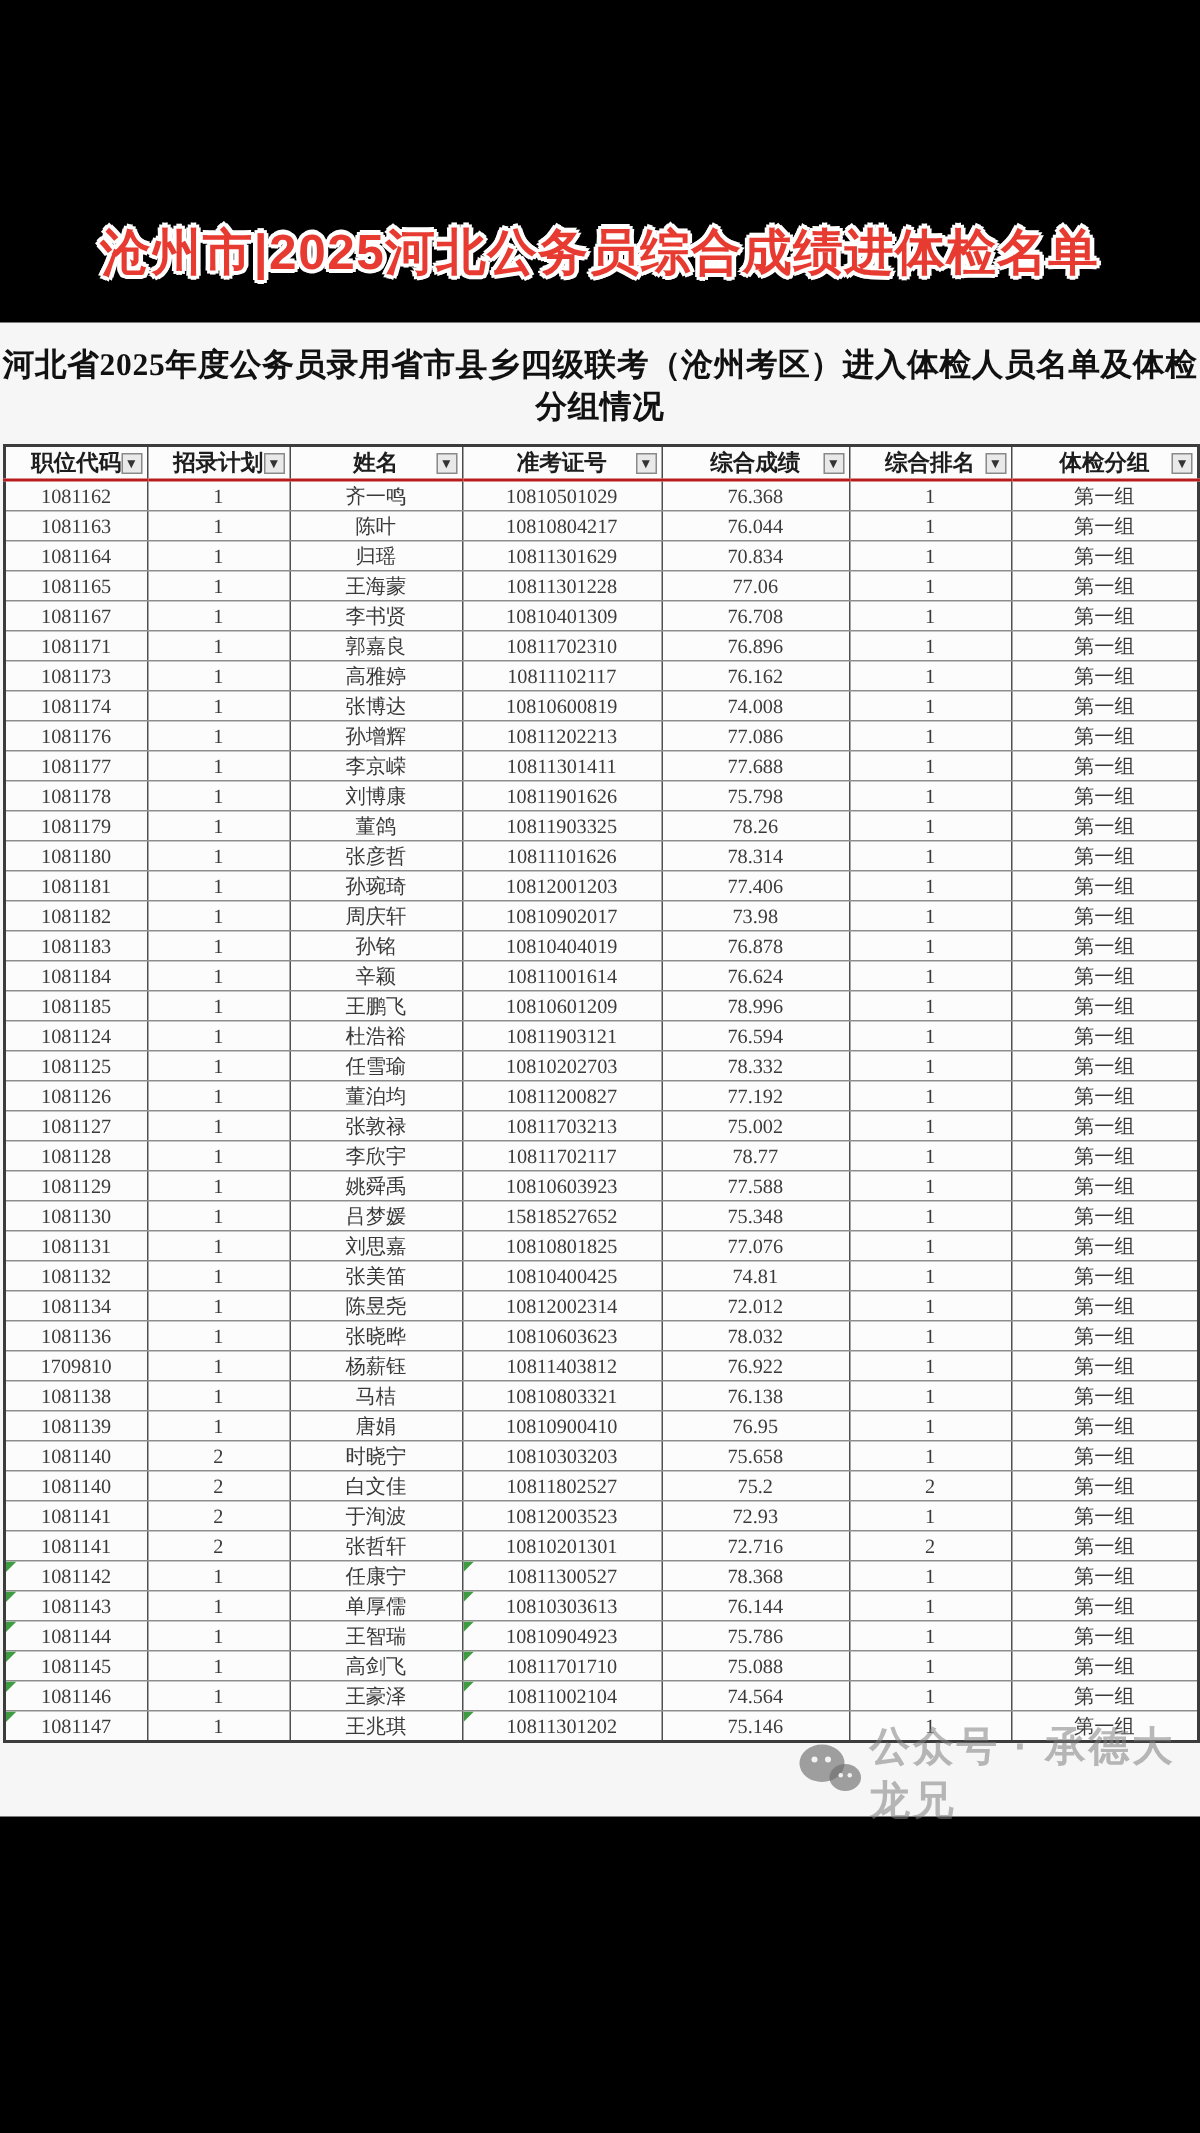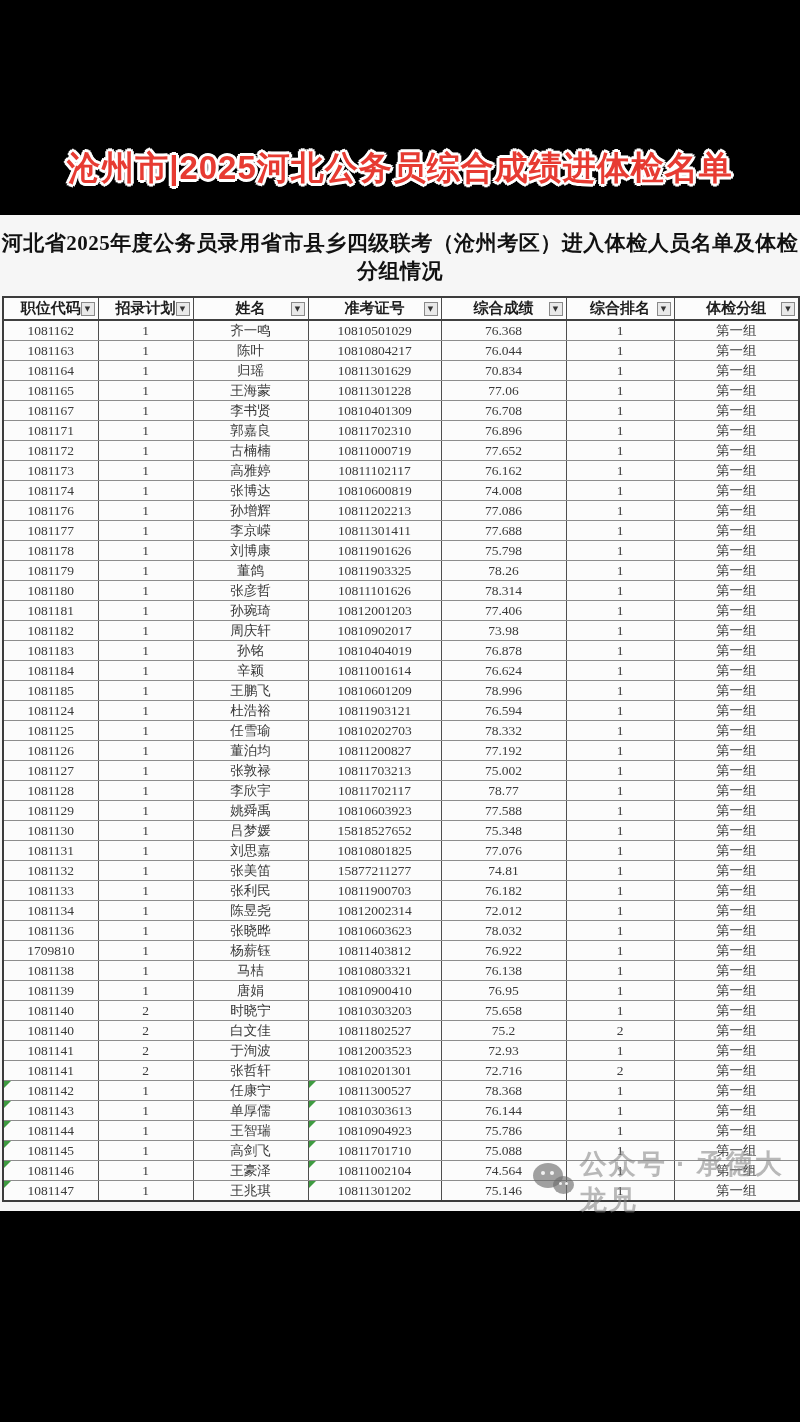--- a/index.html
+++ b/index.html
@@ -23,21 +23,21 @@
     padding-top:14px; text-align:center; font-size:21px; font-weight:bold;
     color:#111; letter-spacing:0.5px;
   }
   table.sheet {
     border-collapse:collapse; table-layout:fixed; width:796px;
     margin:11px 2px 0 2px; background:#fcfcfc;
     border:2px solid #3c3c3c;
   }
   table.sheet th {
     height:21px; font-size:15px; font-weight:bold; color:#1d1d1d;
-    border-right:1px solid #4a4a4a; border-bottom:2px solid #404040;
+    border-right:1px solid #4a4a4a; border-bottom:2px solid #b91c1c;
     position:relative; padding:0; text-align:center;
   }
   .filter-btn {
     position:absolute; right:3px; top:50%; transform:translateY(-50%);
     width:14px; height:14px; background:#e9e9e9; border:1px solid #8a8a8a;
     font-size:7px; line-height:12px; color:#333; text-align:center;
     padding:0; cursor:pointer; box-sizing:border-box;
     font-family:"DejaVu Sans",sans-serif;
   }
   table.sheet td {
@@ -180,29 +180,20 @@
           <tr>
             <td>1081171</td>
             <td>1</td>
             <td>郭嘉良</td>
             <td>10811702310</td>
             <td>76.896</td>
             <td>1</td>
             <td>第一组</td>
           </tr>
           <tr>
-            <td>1081172</td>
-            <td>1</td>
-            <td>古楠楠</td>
-            <td>10811000719</td>
-            <td>77.652</td>
-            <td>1</td>
-            <td>第一组</td>
-          </tr>
-          <tr>
             <td>1081173</td>
             <td>1</td>
             <td>高雅婷</td>
             <td>10811102117</td>
             <td>76.162</td>
             <td>1</td>
             <td>第一组</td>
           </tr>
           <tr>
             <td>1081174</td>
@@ -372,31 +363,22 @@
             <td>刘思嘉</td>
             <td>10810801825</td>
             <td>77.076</td>
             <td>1</td>
             <td>第一组</td>
           </tr>
           <tr>
             <td>1081132</td>
             <td>1</td>
             <td>张美笛</td>
-            <td>15877211277</td>
+            <td>10810400425</td>
             <td>74.81</td>
-            <td>1</td>
-            <td>第一组</td>
-          </tr>
-          <tr>
-            <td>1081133</td>
-            <td>1</td>
-            <td>张利民</td>
-            <td>10811900703</td>
-            <td>76.182</td>
             <td>1</td>
             <td>第一组</td>
           </tr>
           <tr>
             <td>1081134</td>
             <td>1</td>
             <td>陈昱尧</td>
             <td>10812002314</td>
             <td>72.012</td>
             <td>1</td>

